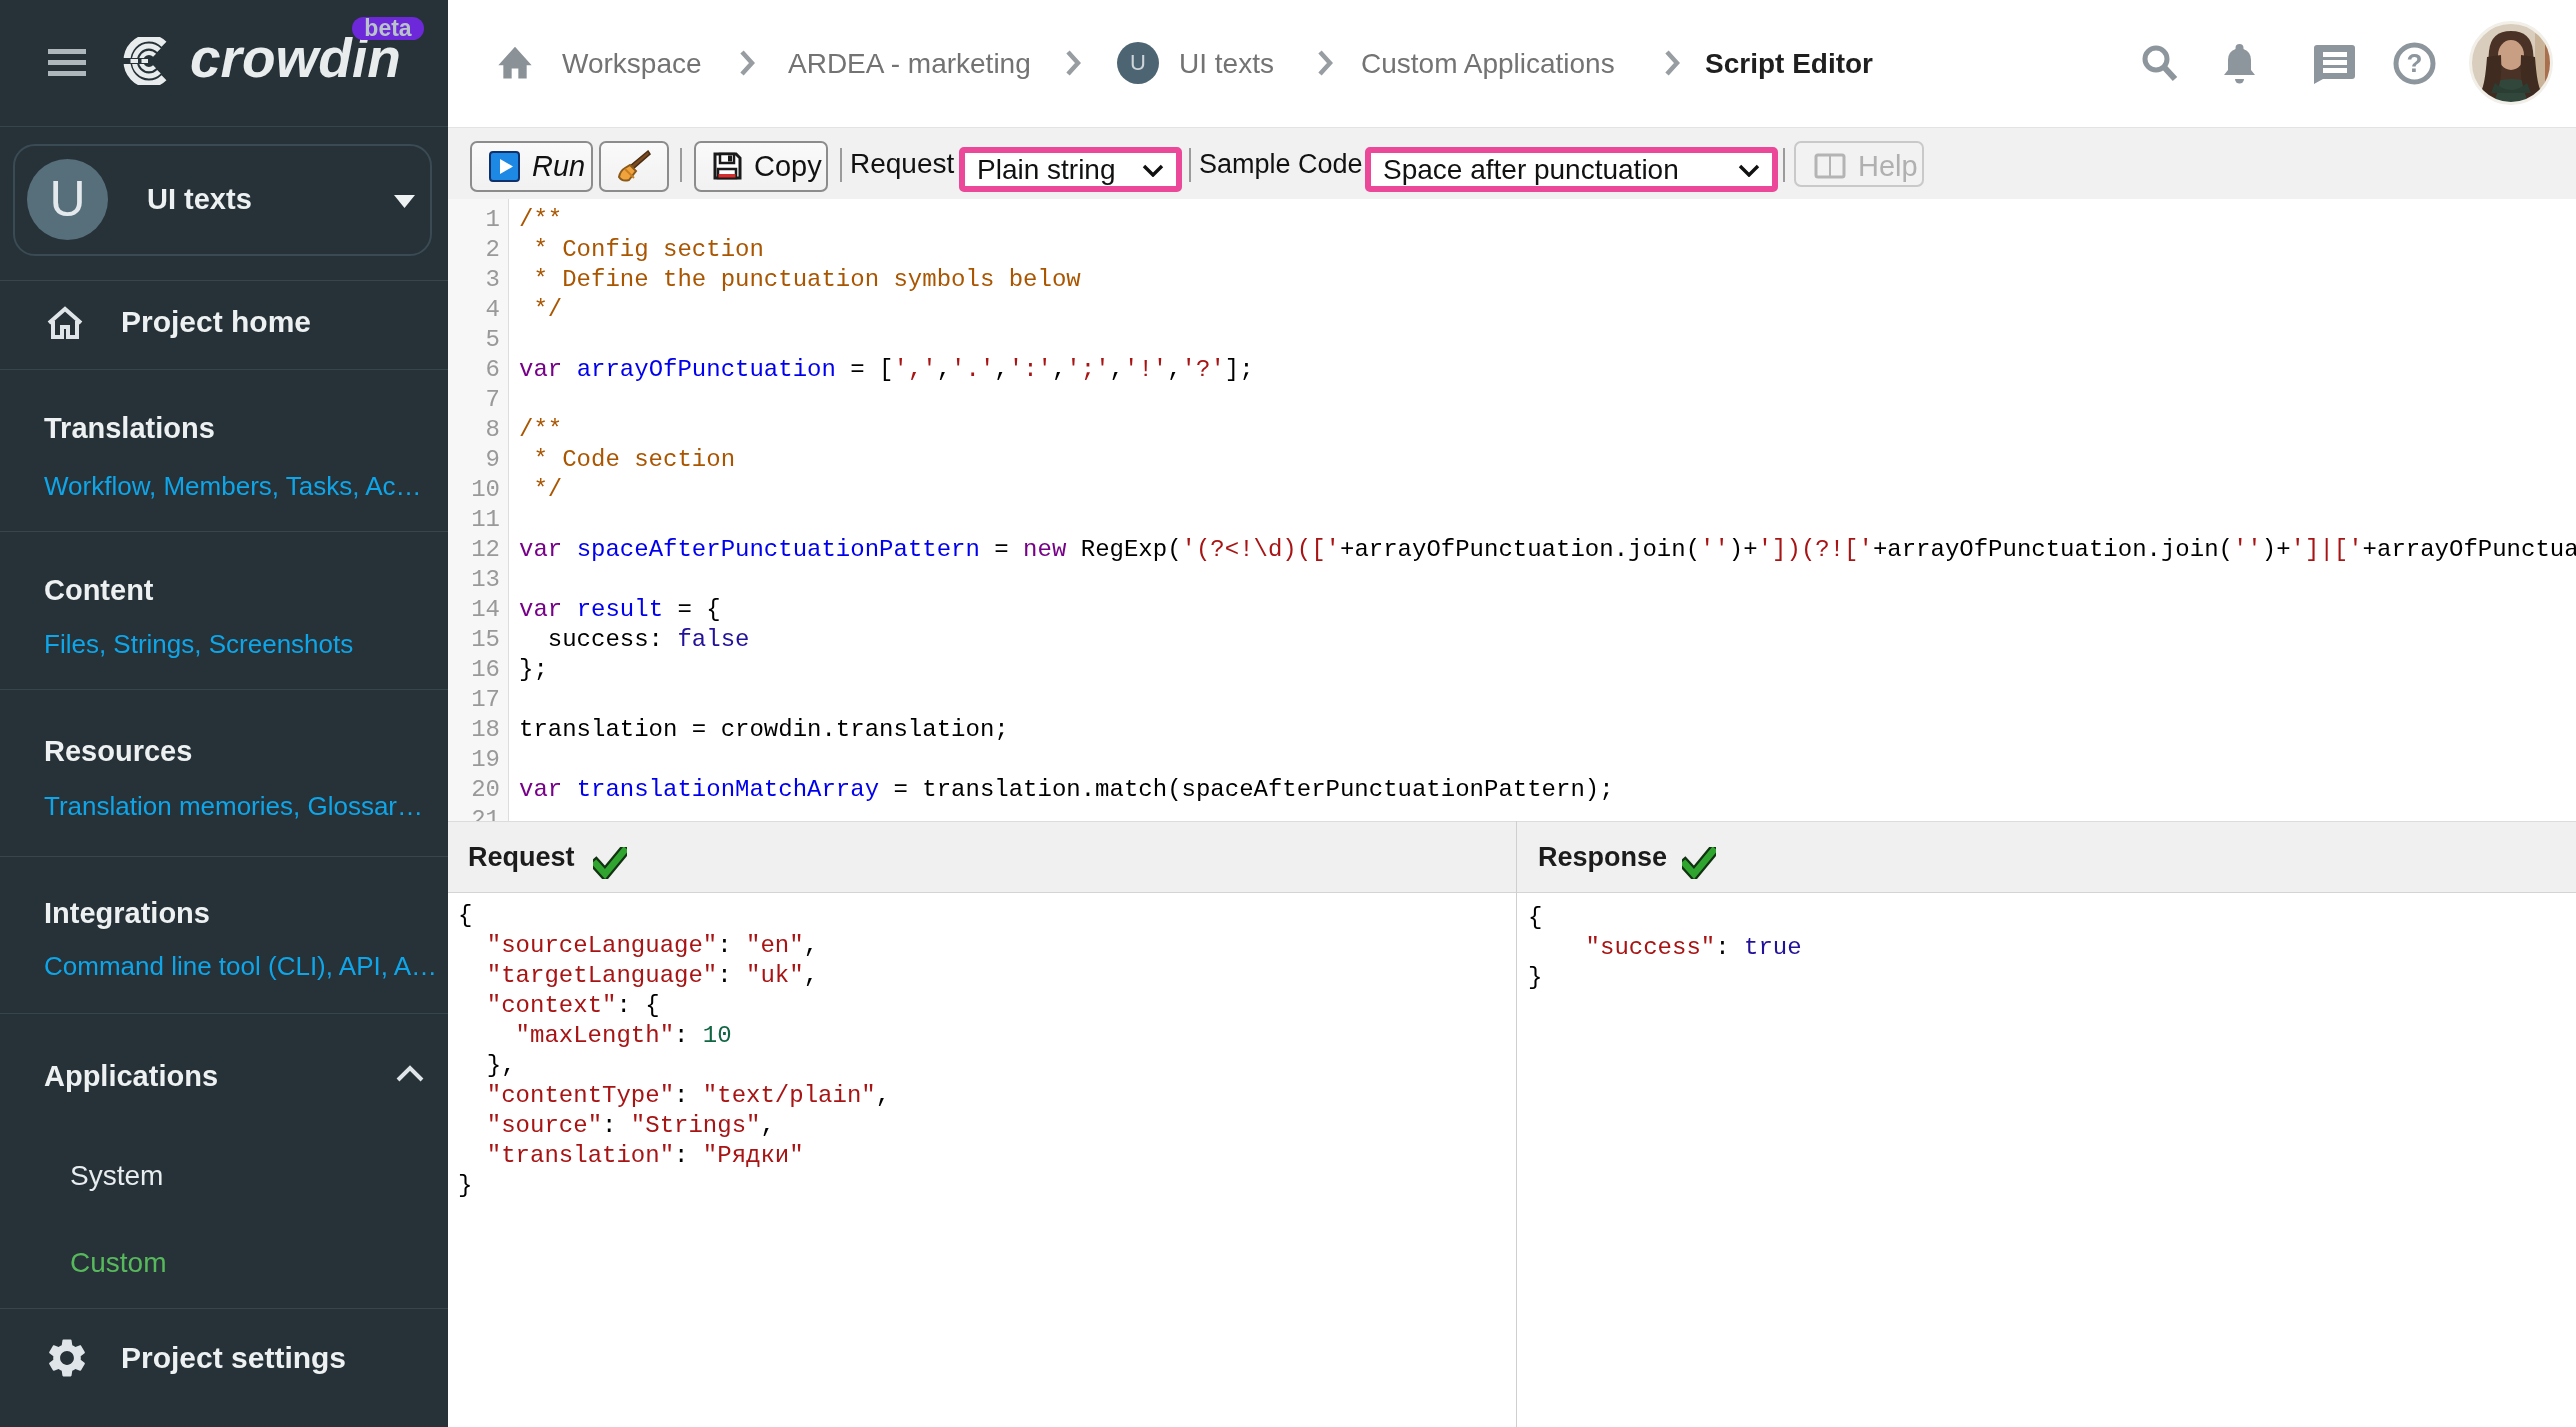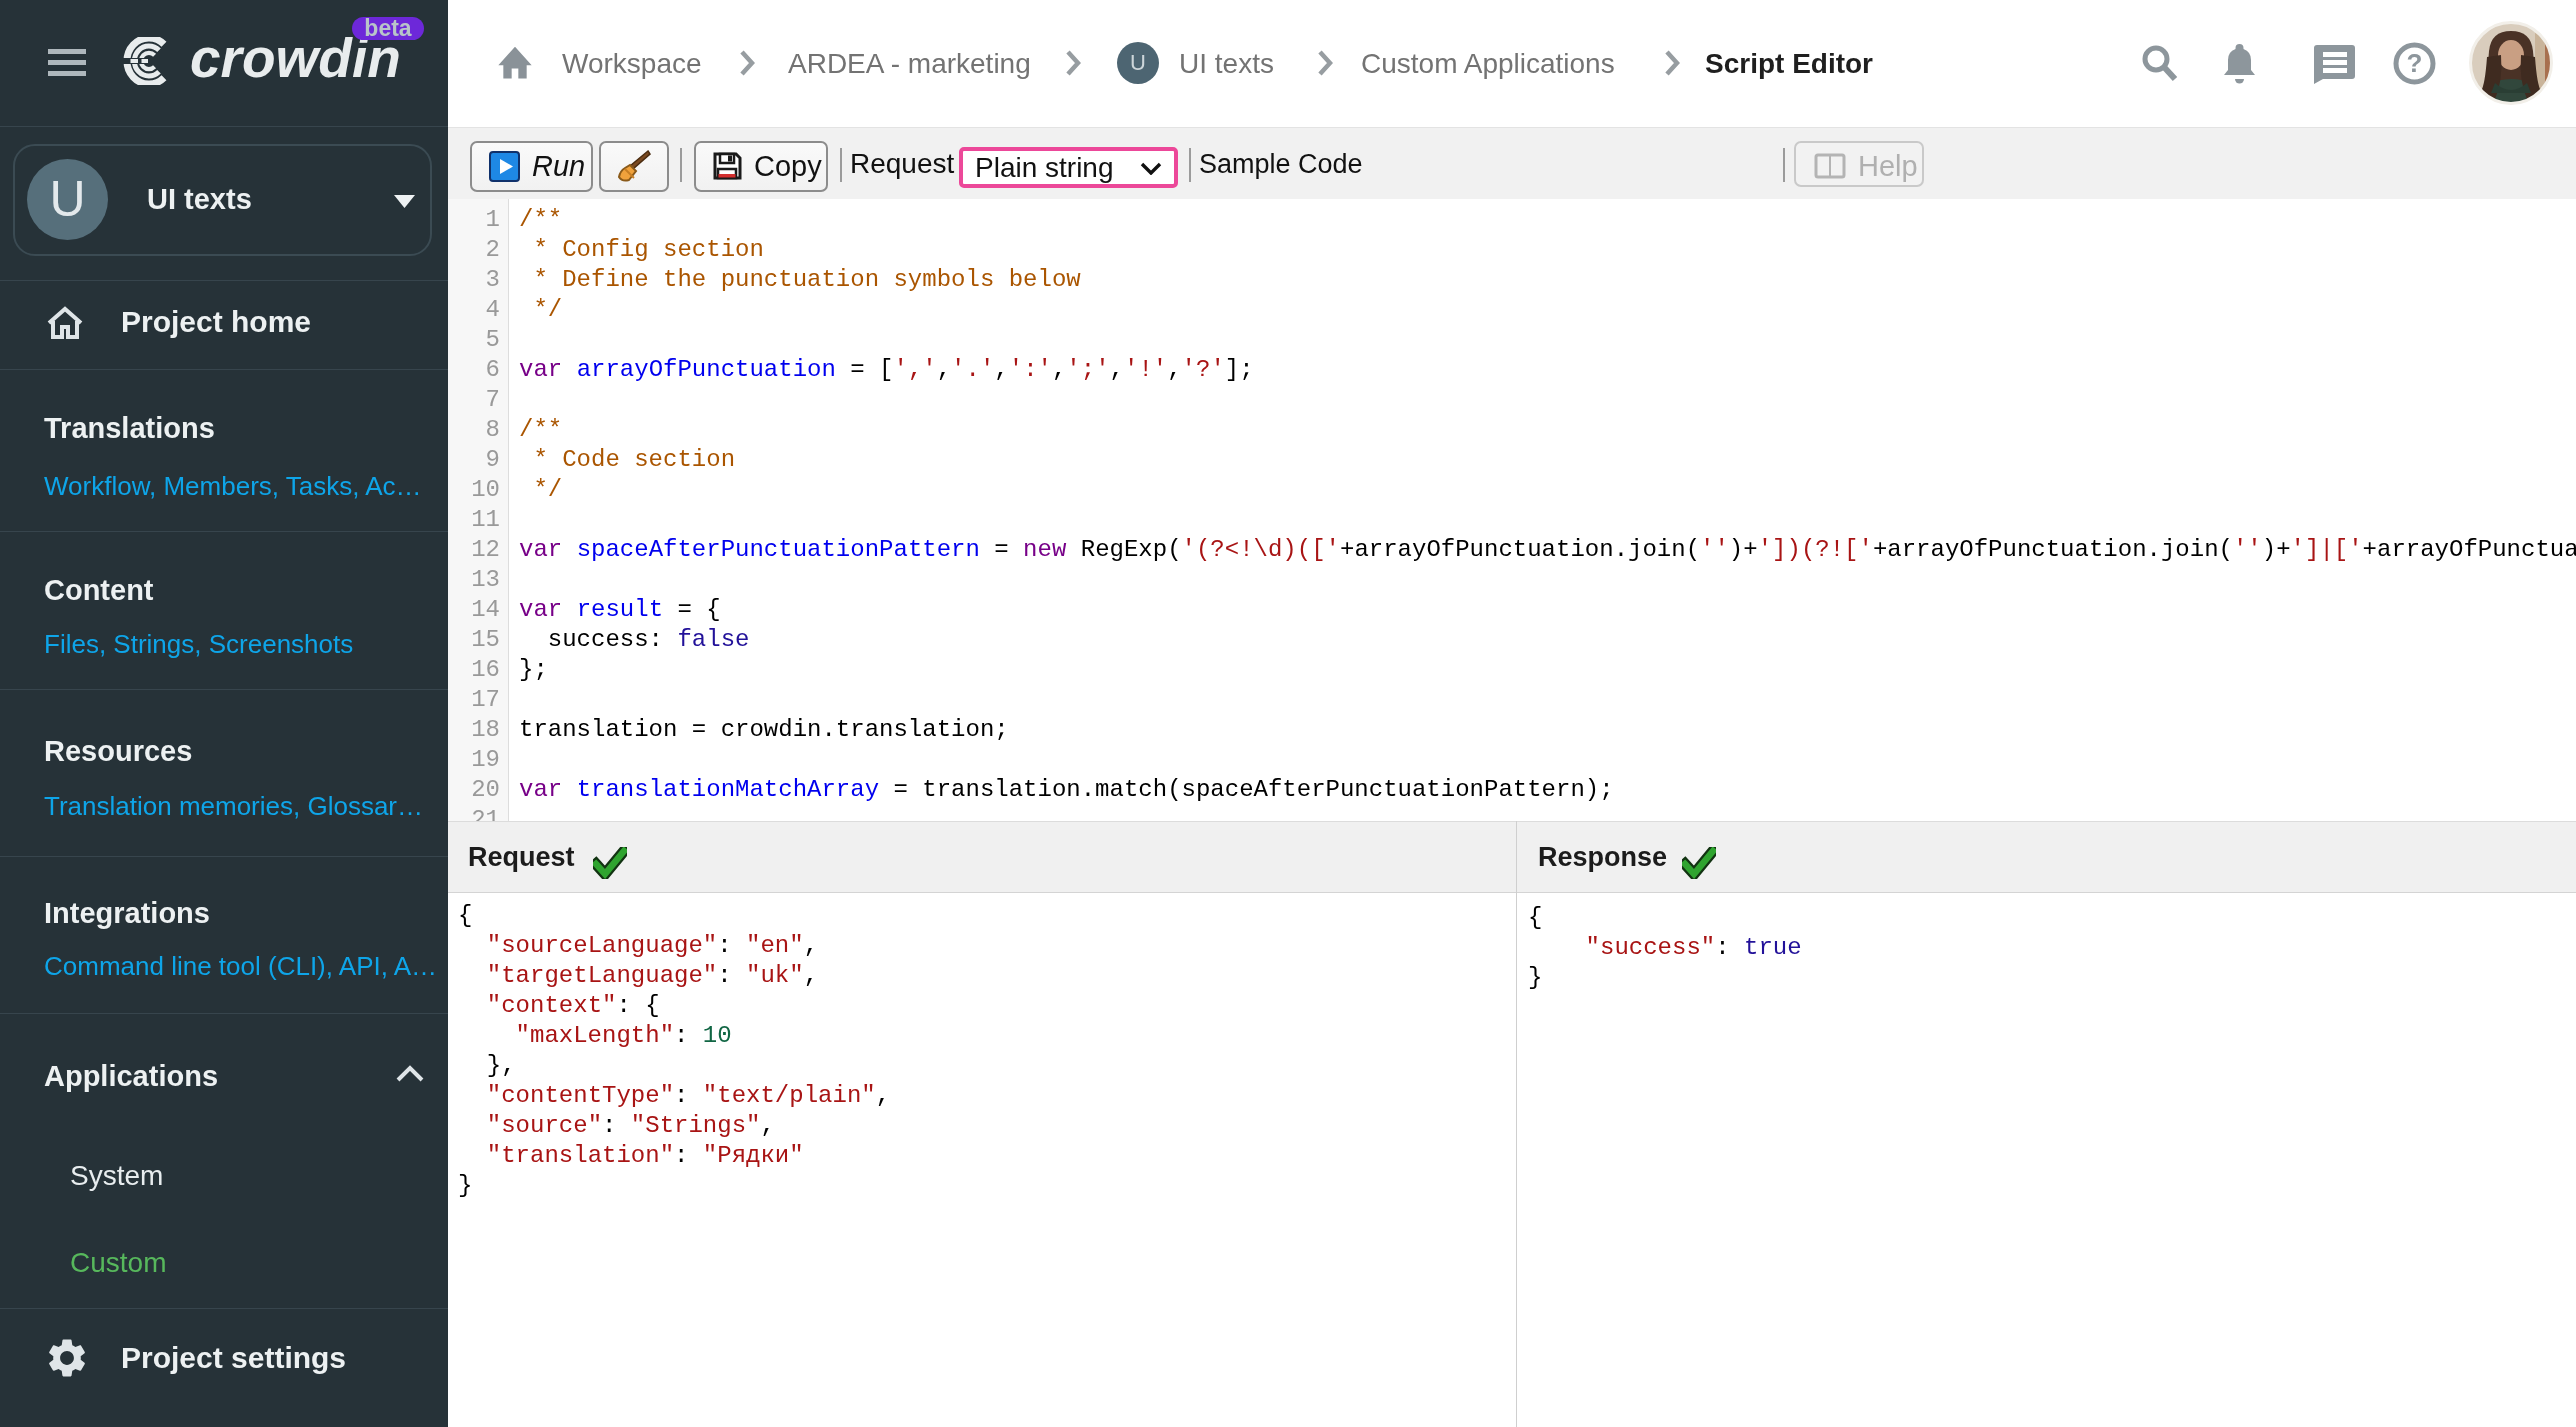--- a/index.html
+++ b/index.html
@@ -17,21 +17,21 @@
   #topbar{left:448px;top:0;width:2128px;height:127px;background:#fff;}
   .crumb{font-size:28px;color:#737373;line-height:36px;white-space:nowrap;}
   .crumbb{font-size:28px;font-weight:bold;color:#1f1f1f;line-height:36px;white-space:nowrap;}
   
   #toolbar{left:448px;top:127px;width:2128px;height:71px;background:#f1f1f1;
            border-top:1px solid #e3e3e3;border-bottom:1px solid #d8d8d8;}
   .tbtn{position:absolute;top:13px;height:47px;border:2px solid #8c8c8c;border-radius:7px;
         background:linear-gradient(#fafafa,#f1f1f1);}
   .tbtxt{font-size:29px;color:#111;line-height:47px;}
   .tsep{position:absolute;top:20px;width:2px;height:34px;background:#9b9b9b;}
-  .tsel{position:absolute;top:19px;height:33px;border:4px solid #ec4899;border-radius:5px;
+  .tsel{position:absolute;top:19px;height:33px;border:6px solid #ec4899;border-radius:5px;
         background:#fff;}
   .tseltxt{font-size:28px;color:#111;line-height:33px;}
   .tlabel{position:absolute;font-size:28px;color:#111;top:19px;line-height:34px;}
   
   #editor{left:448px;top:199px;width:2128px;height:622px;background:#fff;overflow:hidden;}
   #gutter{position:absolute;left:0;top:0;width:60px;height:622px;background:#f7f7f7;
           border-right:1px solid #ddd;}
   .mono{font-family:"Liberation Mono",monospace;font-size:24px;line-height:30px;
         white-space:pre;}
   .lnum{position:absolute;width:52px;text-align:right;color:#999;
@@ -209,20 +209,26 @@
     <div class="tsep" style="left:392px;"></div>
     <div class="tlabel" style="left:402px;">Request</div>
     <div class="tsel" style="left:511px;width:211px;">
       <div class="tseltxt abs" style="left:12px;">Plain string</div>
       <svg class="abs" style="left:177px;top:11px;" width="22" height="13" viewBox="0 0 22 13">
         <path d="M2 2 L11 11 L20 2" fill="none" stroke="#111" stroke-width="3.4"></path>
       </svg>
     </div>
     <div class="tsep" style="left:741px;"></div>
     <div class="tlabel" style="left:751px;font-size:27px;">Sample Code</div>
+    <div class="tsel" style="left:917px;width:401px;">
+      <div class="tseltxt abs" style="left:12px;">Space after punctuation</div>
+      <svg class="abs" style="left:367px;top:11px;" width="22" height="13" viewBox="0 0 22 13">
+        <path d="M2 2 L11 11 L20 2" fill="none" stroke="#111" stroke-width="3.4"></path>
+      </svg>
+    </div>
     <div class="tsep" style="left:1335px;"></div>
 
     <div class="tbtn" style="left:1346px;width:126px;height:42px;border-color:#c9c9c9;background:#f2f2f2;">
       <svg class="abs" style="left:18px;top:10px;" width="32" height="26" viewBox="0 0 32 26">
         <rect x="2" y="2" width="28" height="22" rx="2" fill="none" stroke="#b4b4b4" stroke-width="3"></rect>
         <path d="M16 3 v20" stroke="#b4b4b4" stroke-width="2"></path>
       </svg>
       <div class="tbtxt abs" style="left:62px;color:#b0b0b0;">Help</div>
     </div>
   </div>

